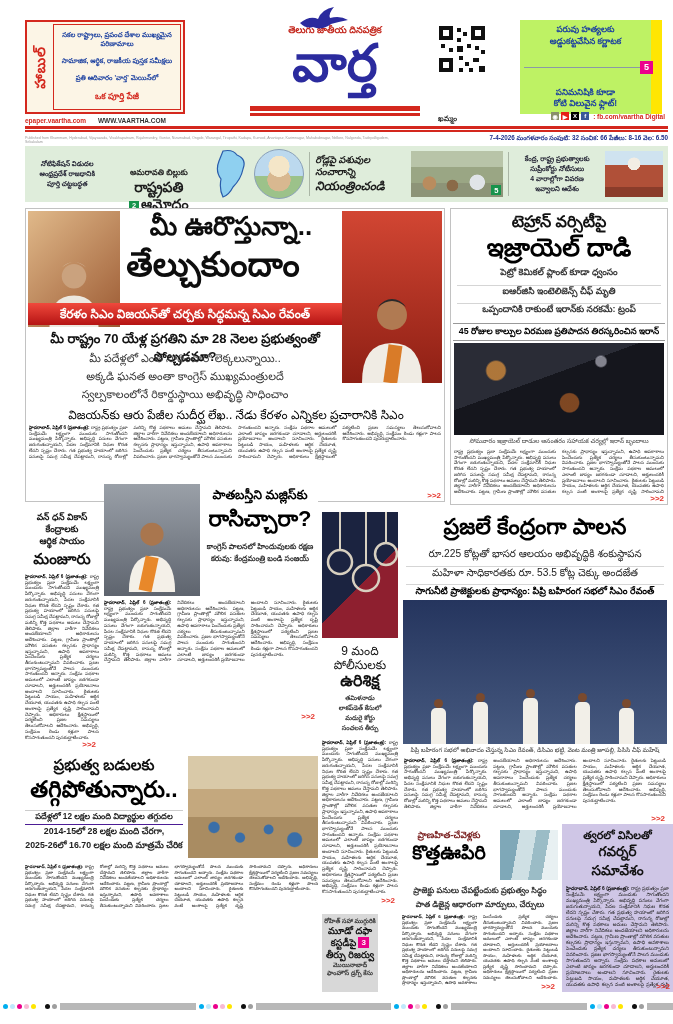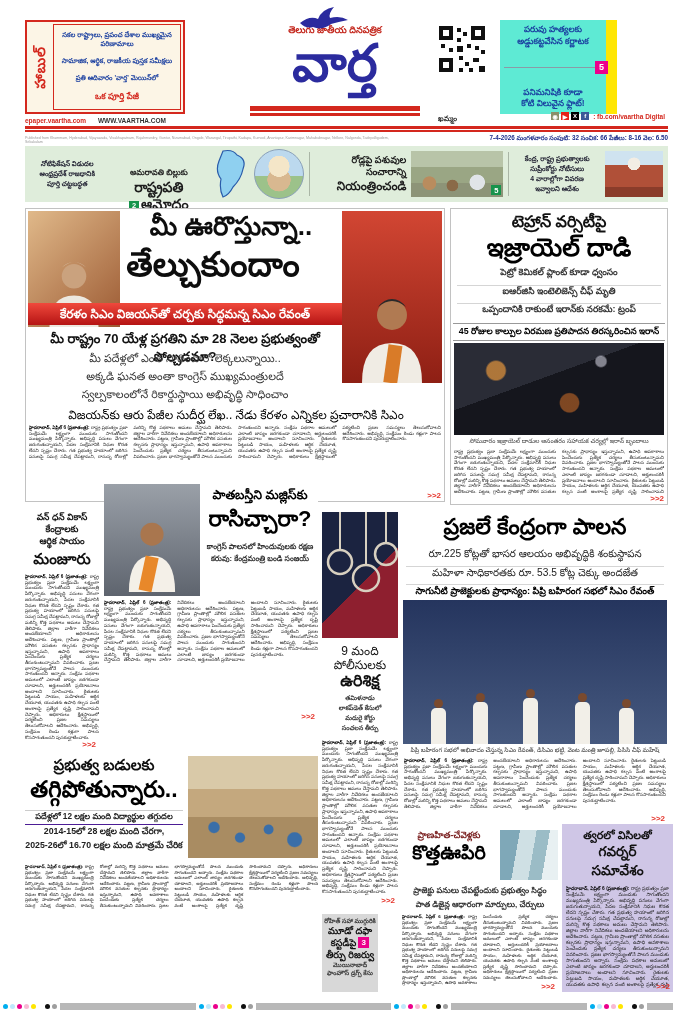--- a/index.html
+++ b/index.html
@@ -19,21 +19,21 @@
   .urls .u1 { color:#d4281e; } .urls .u2 { color:#333; margin-left:10px; }
 
   .tagline { left:235px; top:24px; width:200px; color:#c4281e; font-weight:bold; font-size:9.5px; text-align:center; }
   .logo { left:222px; top:34px; width:226px; text-align:center; font-family:"DejaVu Sans",sans-serif; font-weight:bold; font-size:52px; line-height:1.15; color:#2b2b9e; }
   .logo-ul1 { left:250px; top:106px; width:170px; height:5px; background:#d4281e; }
   .logo-ul2 { left:250px; top:113px; width:170px; height:3px; background:#d4281e; }
   .dove { left:298px; top:5px; }
 
   .qr { left:437px; top:24px; width:50px; height:50px; background:#fff; }
 
-  .promo-right { left:500px; top:20px; width:117px; height:94px; background:#5eead4; }
+  .promo-right { left:520px; top:20px; width:142px; height:94px; background:#bef264; }
   .pr-yellow { position:absolute; right:0; top:0; width:11px; height:100%; background:#ffe603; }
   .pr-text { position:absolute; left:2px; right:13px; top:4px; bottom:4px; display:flex; flex-direction:column; justify-content:space-between; text-align:center; }
   .pr-line { font-size:8.6px; font-weight:bold; color:#1a3fa0; line-height:1.35; }
   .pr-div { position:relative; border-top:1px solid #8a9aa6; margin:2px 2px; }
   .pr-badge { position:absolute; right:-6px; top:-7px; width:13px; height:13px; background:#ec008c; color:#fff; font-size:9px; font-weight:bold; display:flex; align-items:center; justify-content:center; }
   .edition { left:438px; top:114px; font-size:7.5px; font-weight:bold; color:#333; }
   .social { right:8px; top:112px; display:flex; align-items:center; gap:2px; }
   .sq { width:8px; height:8px; color:#fff; font-size:6px; font-weight:bold; display:flex; align-items:center; justify-content:center; }
   .social .txt { color:#d4281e; font-size:6.5px; font-weight:bold; margin-left:2px; }
 
@@ -50,21 +50,21 @@
   .t1b2 { font-size:14px; font-weight:bold; line-height:1.15; }
   .t1row { display:flex; align-items:center; justify-content:center; gap:2px; }
   .t1b3 { font-size:14px; font-weight:bold; }
   .gbadge { width:10px; height:10px; background:#17934c; color:#fff; font-size:7.5px; font-weight:bold; display:flex; align-items:center; justify-content:center; flex:none; }
   .tmap { width:36px; height:50px; flex:none; }
   .tcircle { width:50px; height:50px; border-radius:50%; flex:none; border:1px solid #8aa0b8;
     background:radial-gradient(circle at 50% 34%, #f4e6c8 0 26%, rgba(0,0,0,0) 27%),
                radial-gradient(circle at 50% 62%, #d8b890 0 30%, rgba(0,0,0,0) 31%),
                linear-gradient(#bcd9ee 0 55%, #9cc28a 55% 100%); }
   .vdiv { width:1px; height:44px; background:#aab6a6; flex:none; }
-  .t2text { width:98px; text-align:right; color:#1c1c1c; }
+  .t2text { width:98px; text-align:left; color:#1c1c1c;font-style:italic; }
   .t2l { font-size:9.5px; font-weight:bold; line-height:1.3; }
   .t2l3 { font-size:12px; font-weight:bold; }
   .t2ph { position:relative; width:92px; height:46px; flex:none;
     background:radial-gradient(circle at 20% 70%, #b98c5e 0 8%, rgba(0,0,0,0) 9%),
                radial-gradient(circle at 45% 75%, #8a6a48 0 9%, rgba(0,0,0,0) 10%),
                radial-gradient(circle at 72% 68%, #e0e4e8 0 10%, rgba(0,0,0,0) 11%),
                linear-gradient(#b8c4a8 0 35%, #9aa684 35% 70%, #8d9478 70% 100%); }
   .t2ph .gbadge { position:absolute; right:2px; bottom:2px; }
   .t3text { width:92px; }
   .t3ph { width:58px; height:46px; flex:none;

